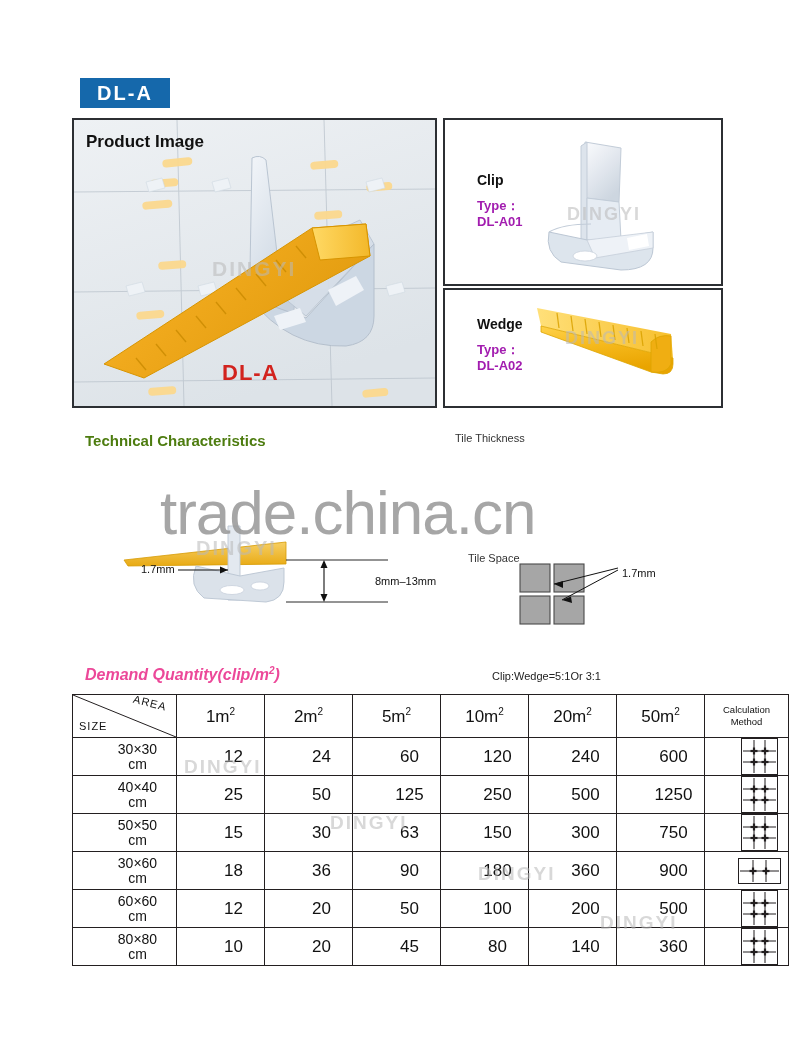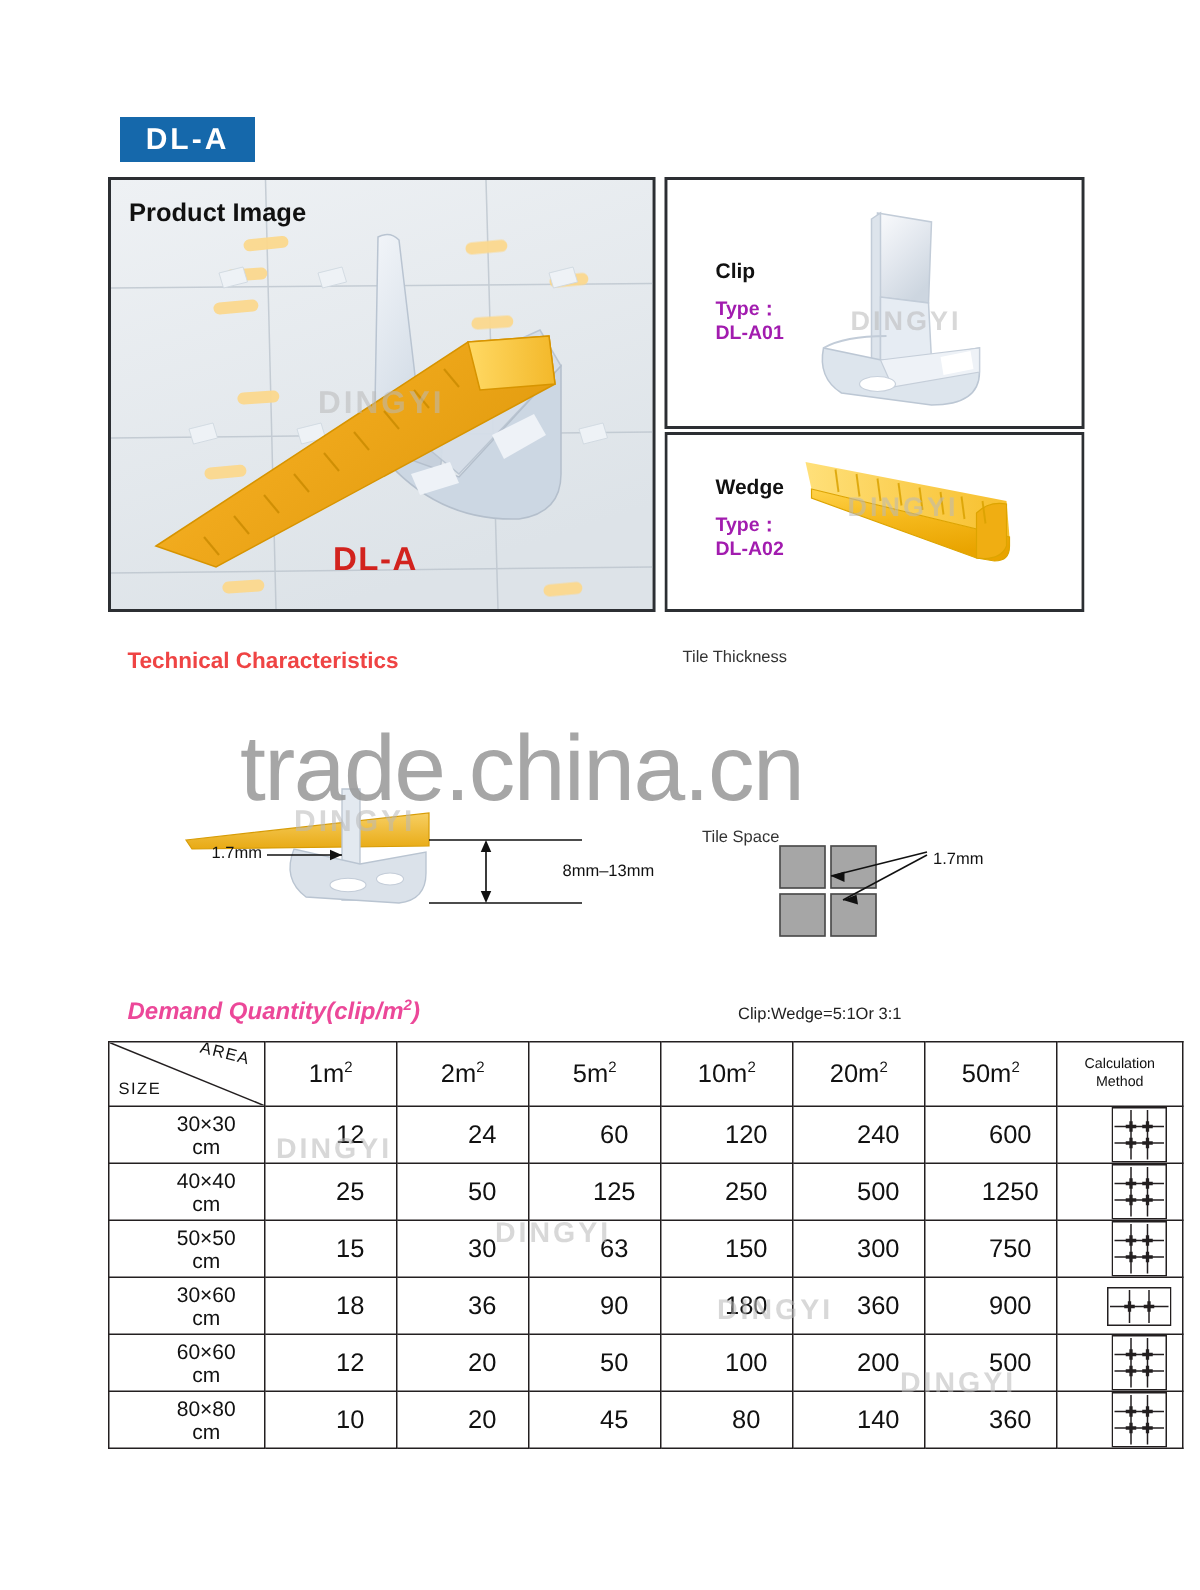--- a/index.html
+++ b/index.html
@@ -97,21 +97,21 @@
   #wedge-kind { top: 26px; }
   #wedge-type { top: 52px; }
 
   
   #tech-title {
     position: absolute;
     left: 85px;
     top: 432px;
     font-size: 15px;
     font-weight: bold;
-    color: #ef4444;
+    color: #4d7c0f;
   }
   #tile-thickness-label {
     position: absolute;
     left: 455px;
     top: 432px;
     font-size: 11px;
     color: #333;
   }
   #tile-space-label {
     position: absolute;

